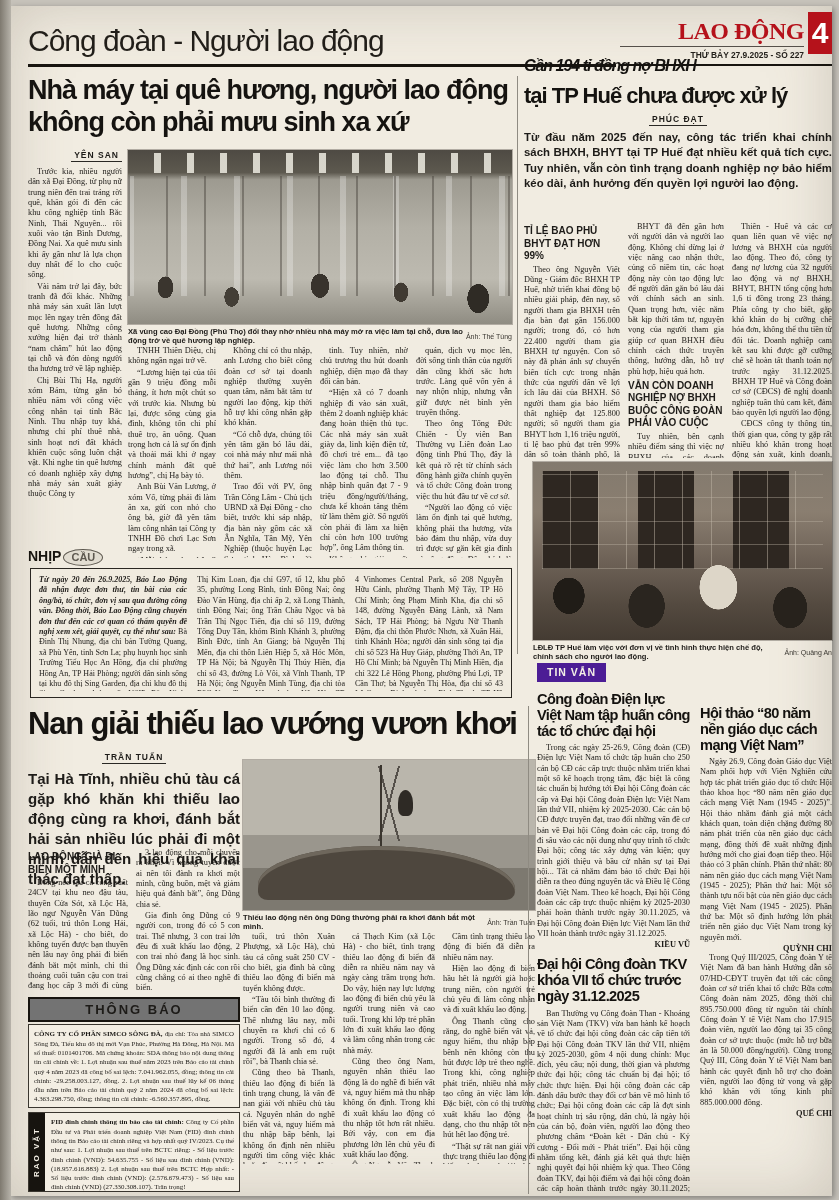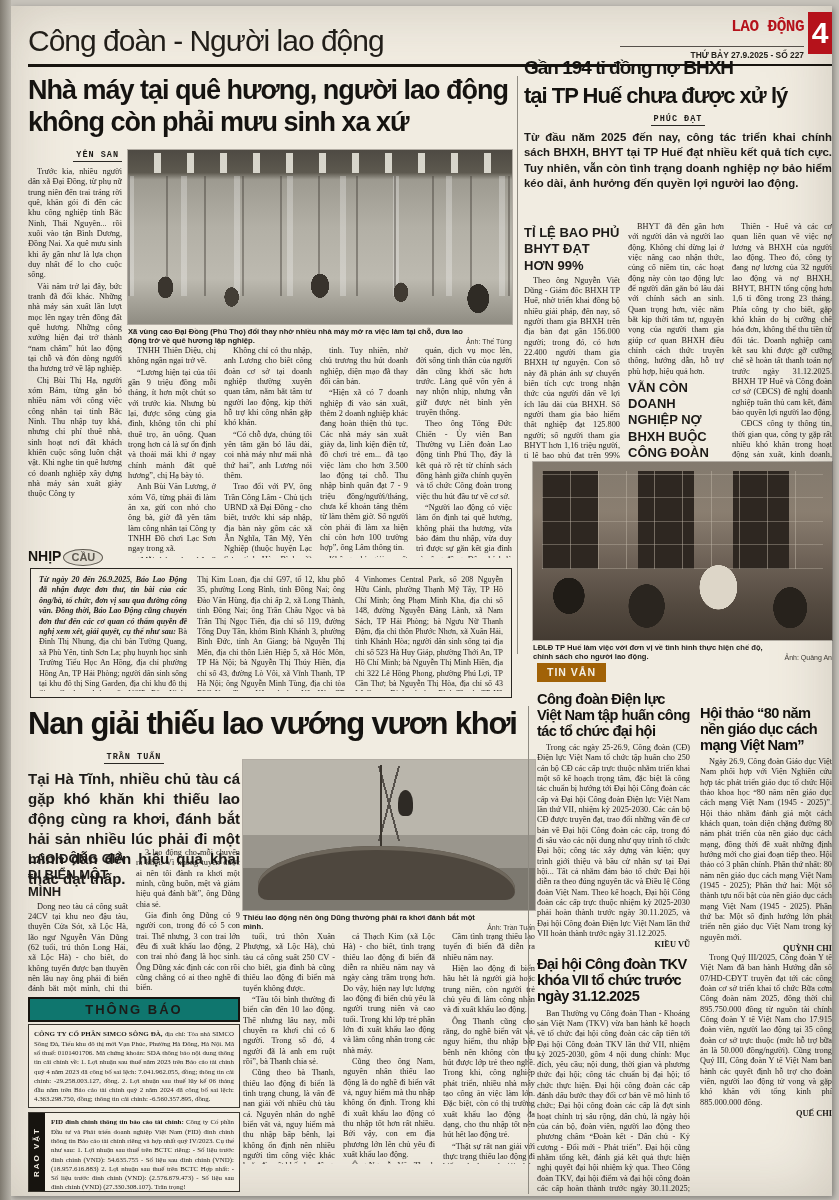--- a/index.html
+++ b/index.html
@@ -5,28 +5,28 @@
   html,body{margin:0;padding:0;}
   body{width:839px;height:1200px;position:relative;background:#c6c2ba;overflow:hidden;
        font-family:"Liberation Serif",serif;color:#1d1b18;}
   .page{position:absolute;left:10px;top:6px;width:822px;height:1190px;background:#f1ece1;
         box-shadow:inset 0 0 60px rgba(115,105,90,.28), 2px 2px 6px rgba(0,0,0,.35);}
   .edge-left{position:absolute;left:0;top:0;width:11px;height:1200px;
         background:linear-gradient(90deg,#7e796f,#b7b3aa);}
   .abs{position:absolute;}
   .sans{font-family:"Liberation Sans",sans-serif;}
   .h-xl{font-family:"Liberation Sans",sans-serif;font-weight:700;color:#151310;letter-spacing:-1px;line-height:1.06;}
-  .byline{font-family:Liberation Mono, monospace;font-weight:700;font-size:8.5px;letter-spacing:1px;text-align:center;}
+  .byline{font-family:Liberation Sans, sans-serif;font-weight:700;font-size:8.5px;letter-spacing:1px;text-align:center;}
   .byline span{border-bottom:1.5px solid #2a2824;padding:0 3px 1px;}
   .lead{font-family:"Liberation Sans",sans-serif;font-weight:700;font-size:10.6px;line-height:1.34;text-align:justify;}
   .colbox{overflow:hidden;}
   .body-col p{margin:0 0 1px;text-indent:9px;font-size:8.3px;line-height:1.245;text-align:justify;}
-  .subhead{font-family:"Liberation Sans",sans-serif;font-weight:700;font-size:13px;line-height:1.25;margin:3px 0 2px;text-indent:0;}
+  .subhead{font-family:"Liberation Sans",sans-serif;font-weight:700;font-size:10px;line-height:1.25;margin:3px 0 2px;text-indent:0;}
   .sign{font-weight:700;font-size:8.4px;text-align:right;}
-  .cap-row{display:flex;justify-content:space-between;align-items:flex-end;}
+  .cap-row{display:flex;justify-content:space-between;align-items:center;}
   .caption{font-family:"Liberation Sans",sans-serif;font-weight:700;font-size:7.6px;line-height:1.2;}
   .credit{font-family:"Liberation Sans",sans-serif;font-size:7px;color:#3a3731;white-space:nowrap;}
   .rule{background:#17140f;}
   .vrule{background:#8f8b82;width:1px;}
   .tv-h{font-family:"Liberation Sans",sans-serif;font-weight:700;font-size:14.6px;line-height:1.1;letter-spacing:-0.6px;margin:7px 0 4px;color:#14120f;}
   .photo{position:absolute;overflow:hidden;box-shadow:0 0 0 1px rgba(60,55,48,.35);}
   
   .factory{background:linear-gradient(180deg,#4e4a43 0%,#5d594f 13%,#9d9a90 17%,#b3b0a6 45%,#bdbab0 74%,#8f8c82 100%);}
   .f-lights{position:absolute;top:2%;left:0;right:0;height:11%;
     background:repeating-linear-gradient(90deg,transparent 0 26px,rgba(238,236,226,.85) 26px 33px);}
@@ -54,37 +54,37 @@
   
   .boat{background:linear-gradient(180deg,#bab6ac 0 50%,#9a968d 50% 72%,#7d7970 72% 100%);}
   .b-mast{position:absolute;left:47%;top:3%;width:2px;height:58%;background:#3a352e;}
   .b-rig{position:absolute;left:10%;right:10%;top:4%;height:50%;
     background:linear-gradient(105deg,transparent 49.6%,#55504a 49.6% 50.4%,transparent 50.4%),
                linear-gradient(75deg,transparent 49.6%,#55504a 49.6% 50.4%,transparent 50.4%);}
   .b-hull{position:absolute;left:5%;right:7%;bottom:7%;height:36%;background:#4e473e;
     border-radius:46% 54% 10px 10px / 72% 80% 8px 8px;box-shadow:inset 0 4px 0 #6e675c;}
   .b-man{position:absolute;left:53%;top:20%;width:15px;height:26px;background:#2e2a25;border-radius:50% 50% 32% 32%;}
   
-  .masthead{font-family:Liberation Mono, monospace;font-weight:700;color:#b5121b;font-size:16px;letter-spacing:-0.5px;}
+  .masthead{font-family:Liberation Serif, serif;font-weight:700;color:#b5121b;font-size:24px;letter-spacing:-0.5px;}
   .pgnum{background:#b5121b;color:#fff;font-family:"Liberation Sans",sans-serif;font-weight:700;
          font-size:30px;display:flex;align-items:center;justify-content:center;}
   .dateline{font-family:"Liberation Sans",sans-serif;font-weight:700;font-size:8.4px;text-align:right;color:#24211c;}
   
   .nhip-box{border:1.5px solid #2a2722;background:#f0ebdf;}
   .nhip-col{font-size:8px;line-height:1.3;text-align:justify;overflow:hidden;}
   .nhip-intro{font-weight:700;font-style:italic;}
   .nhip-label-a{font-family:"Liberation Sans",sans-serif;font-weight:700;font-size:14px;color:#17140f;}
   .nhip-label-b{font-family:"Liberation Sans",sans-serif;font-weight:700;font-size:11px;color:#5d584f;
       border:1.5px solid #5d584f;border-radius:50%;padding:1px 7px 2px;background:#e2ddd1;margin-left:2px;}
   
-  .tinvan-label{background:#a16207;color:#f4f0e6;font-family:"Liberation Sans",sans-serif;font-weight:700;
+  .tinvan-label{background:#4c1d95;color:#f4f0e6;font-family:"Liberation Sans",sans-serif;font-weight:700;
       font-size:10.5px;letter-spacing:1px;display:inline-block;padding:3px 10px 4px;}
   
   .tb-title{border:2.5px solid #17140f;font-family:"Liberation Sans",sans-serif;font-weight:700;
-      font-size:13px;text-align:center;letter-spacing:2px;padding:3px 0;background:#0f766e;}
+      font-size:13px;text-align:center;letter-spacing:2px;padding:3px 0;background:#737373;}
   .tb-box{border:1px solid #3a362f;background:#f3eee3;font-size:6.9px;line-height:1.32;text-align:justify;
       padding:4px 5px;overflow:hidden;}
   .tb-box b{font-size:7px;}
   .raovat{position:absolute;left:0;top:0;bottom:0;width:16px;background:#17140f;color:#f4f0e6;
       display:flex;align-items:center;justify-content:center;}
   .raovat span{writing-mode:vertical-rl;transform:rotate(180deg);font-family:"Liberation Sans",sans-serif;
       font-weight:700;font-size:8px;letter-spacing:2px;}
 </style>
 </head>
 <body>
@@ -142,21 +142,21 @@
   <p>Không chỉ giải quyết bài toán việc làm, sự xuất hiện của doanh nghiệp còn góp phần làm thay đổi diện mạo làng quê. Những tuyến đường dẫn vào nhà máy, xí nghiệp được mở rộng, hàng</p>
 </div>
 <div class="abs colbox body-col" style="left:416px;top:346px;width:96px;height:212px;">
   <p>quán, dịch vụ mọc lên, đời sống tinh thần của người dân cũng khởi sắc hơn trước. Làng quê vốn yên ả nay nhộn nhịp, nhưng vẫn giữ được nét bình yên truyền thống.</p>
   <p>Theo ông Tống Đức Chiến - Ủy viên Ban Thường vụ Liên đoàn Lao động tỉnh Phú Thọ, đây là kết quả rõ rệt từ chính sách đồng hành giữa chính quyền và tổ chức Công đoàn trong việc thu hút đầu tư về cơ sở.</p>
   <p>“Người lao động có việc làm ổn định tại quê hương, không phải tha hương, vừa bảo đảm thu nhập, vừa duy trì được sự gắn kết gia đình và cộng đồng. Đây chính là nền tảng bền vững cho phát triển nông thôn trong giai đoạn mới”, ông Chiến nhấn mạnh.</p>
 </div>
 
 <div class="abs vrule" style="left:517px;top:76px;height:578px;"></div>
 
-<div class="abs h-xl" style="left:524px;top:58px;width:308px;font-size:19px;">Gần 194 tỉ đồng nợ BHXH</div>
+<div class="abs h-xl" style="left:524px;top:58px;width:308px;font-size:16px;font-style:italic;">Gần 194 tỉ đồng nợ BHXH</div>
 <div class="abs h-xl" style="left:524px;top:84px;width:308px;font-size:22px;">tại TP Huế chưa được xử lý</div>
 <div class="abs byline" style="left:524px;top:114px;width:308px;">
   <span>PHÚC ĐẠT</span></div>
 <div class="abs lead" style="left:524px;top:130px;width:308px;font-size:11.4px;">Từ đầu năm 2025 đến nay, công tác triển khai chính sách BHXH, BHYT tại TP Huế đạt nhiều kết quả tích cực. Tuy nhiên, vẫn còn tình trạng doanh nghiệp nợ bảo hiểm kéo dài, ảnh hưởng đến quyền lợi người lao động.</div>
 
 <div class="abs colbox body-col" style="left:524px;top:222px;width:96px;height:236px;">
   <div class="subhead">TỈ LỆ BAO PHỦ BHYT ĐẠT HƠN 99%</div>
   <p>Theo ông Nguyễn Viết Dũng - Giám đốc BHXH TP Huế, nhờ triển khai đồng bộ nhiều giải pháp, đến nay, số người tham gia BHXH trên địa bàn đạt gần 156.000 người; trong đó, có hơn 22.400 người tham gia BHXH tự nguyện. Con số này đã phản ánh sự chuyển biến tích cực trong nhận thức của người dân về lợi ích lâu dài của BHXH. Số người tham gia bảo hiểm thất nghiệp đạt 125.800 người; số người tham gia BHYT hơn 1,16 triệu người, tỉ lệ bao phủ đạt trên 99% dân số toàn thành phố, là một trong những địa phương có độ bao phủ BHYT cao nhất cả nước.</p>
 
 </div>
@@ -228,21 +228,21 @@
   <p>“Tàu tôi bình thường đi biển cần đến 10 lao động. Thế nhưng lâu nay, mỗi chuyến ra khơi chỉ có 6 người. Trong số đó, 4 người đã là anh em ruột rồi”, bà Thanh chia sẻ.</p>
   <p>Cũng theo bà Thanh, thiếu lao động đi biển là tình trạng chung, là vấn đề nan giải với nhiều chủ tàu cá. Nguyên nhân do nghề biển vất vả, nguy hiểm mà thu nhập bấp bênh, lại không ổn định nên nhiều người tìm công việc khác hoặc đi xuất khẩu lao động.</p>
 
 </div>
 <div class="abs colbox body-col" style="left:343px;top:932px;width:92px;height:232px;">
   <p>cá Thạch Kim (xã Lộc Hà) - cho biết, tình trạng thiếu lao động đi biển đã diễn ra nhiều năm nay và ngày càng trầm trọng hơn. Do vậy, hiện nay lực lượng lao động đi biển chủ yếu là người trung niên và cao tuổi. Trong khi lớp trẻ phần lớn đi xuất khẩu lao động và làm công nhân trong các nhà máy.</p>
   <p>Cũng theo ông Nam, nguyên nhân thiếu lao động là do nghề đi biển vất vả, nguy hiểm mà thu nhập không ổn định. Trong khi đi xuất khẩu lao động có thu nhập tốt hơn rất nhiều. Bởi vậy, con em địa phương lớn lên chủ yếu đi xuất khẩu lao động.</p>
   <p>Ông Nguyễn Văn Thanh - Chủ tịch Nghiệp đoàn nghề cá Cẩm Nhượng (xã Thiên Cầm) - cho hay, tại xã Thiên</p>
 </div>
 <div class="abs colbox body-col" style="left:443px;top:932px;width:92px;height:232px;">
-  <p>Cầm tình trạng thiếu lao tuyển đi biển đã diễn ra nhiều năm nay.</p>
+  <p>Cầm tình trạng thiếu lao động đi biển đã diễn ra nhiều năm nay.</p>
   <p>Hiện lao động đi biển hầu hết là người già hoặc trung niên, còn người trẻ chủ yếu đi làm công nhân và đi xuất khẩu lao động.</p>
   <p>Ông Thanh cũng cho rằng, do nghề biển vất vả, nguy hiểm, thu nhập bấp bênh nên không còn thu hút được lớp trẻ theo nghề. Trong khi, công nghiệp phát triển, nhiều nhà máy tạo công ăn việc làm lớn. Đặc biệt, còn có thị trường xuất khẩu lao động đa dạng, cho thu nhập tốt nên hút hết lao động trẻ.</p>
   <p>“Thật sự rất nan giải với thực trạng thiếu lao động đi biển mà chưa có giải pháp nào khả thi”, ông Thanh nhìn nhận.</p>
 </div>
 
 <div class="abs tb-title" style="left:28px;top:997px;width:212px;box-sizing:border-box;">THÔNG BÁO</div>
 <div class="abs tb-box" style="left:28px;top:1024px;width:212px;height:84px;box-sizing:border-box;">
   <b>CÔNG TY CỔ PHẦN SIMCO SÔNG ĐÀ,</b>
   <span>địa chỉ: Tòa nhà SIMCO Sông Đà, Tiểu khu đô thị mới Vạn Phúc, Phường Hà Đông, Hà Nội. Mã số thuế: 0101401706. Mã chứng khoán: SDA thông báo nội dung thông tin cải chính về: 1. Lợi nhuận sau thuế năm 2023 trên Báo cáo tài chính quý 4 năm 2023 đã công bố sai lệch: 7.041.962.055, đồng; thông tin cải chính: -29.258.003.127, đồng. 2. Lợi nhuận sau thuế lũy kế 06 tháng đầu năm trên Báo cáo tài chính quý 2 năm 2024 đã công bố sai lệch: 4.363.298.750, đồng; thông tin cải chính: -6.560.357.895, đồng.</span>
 </div>

